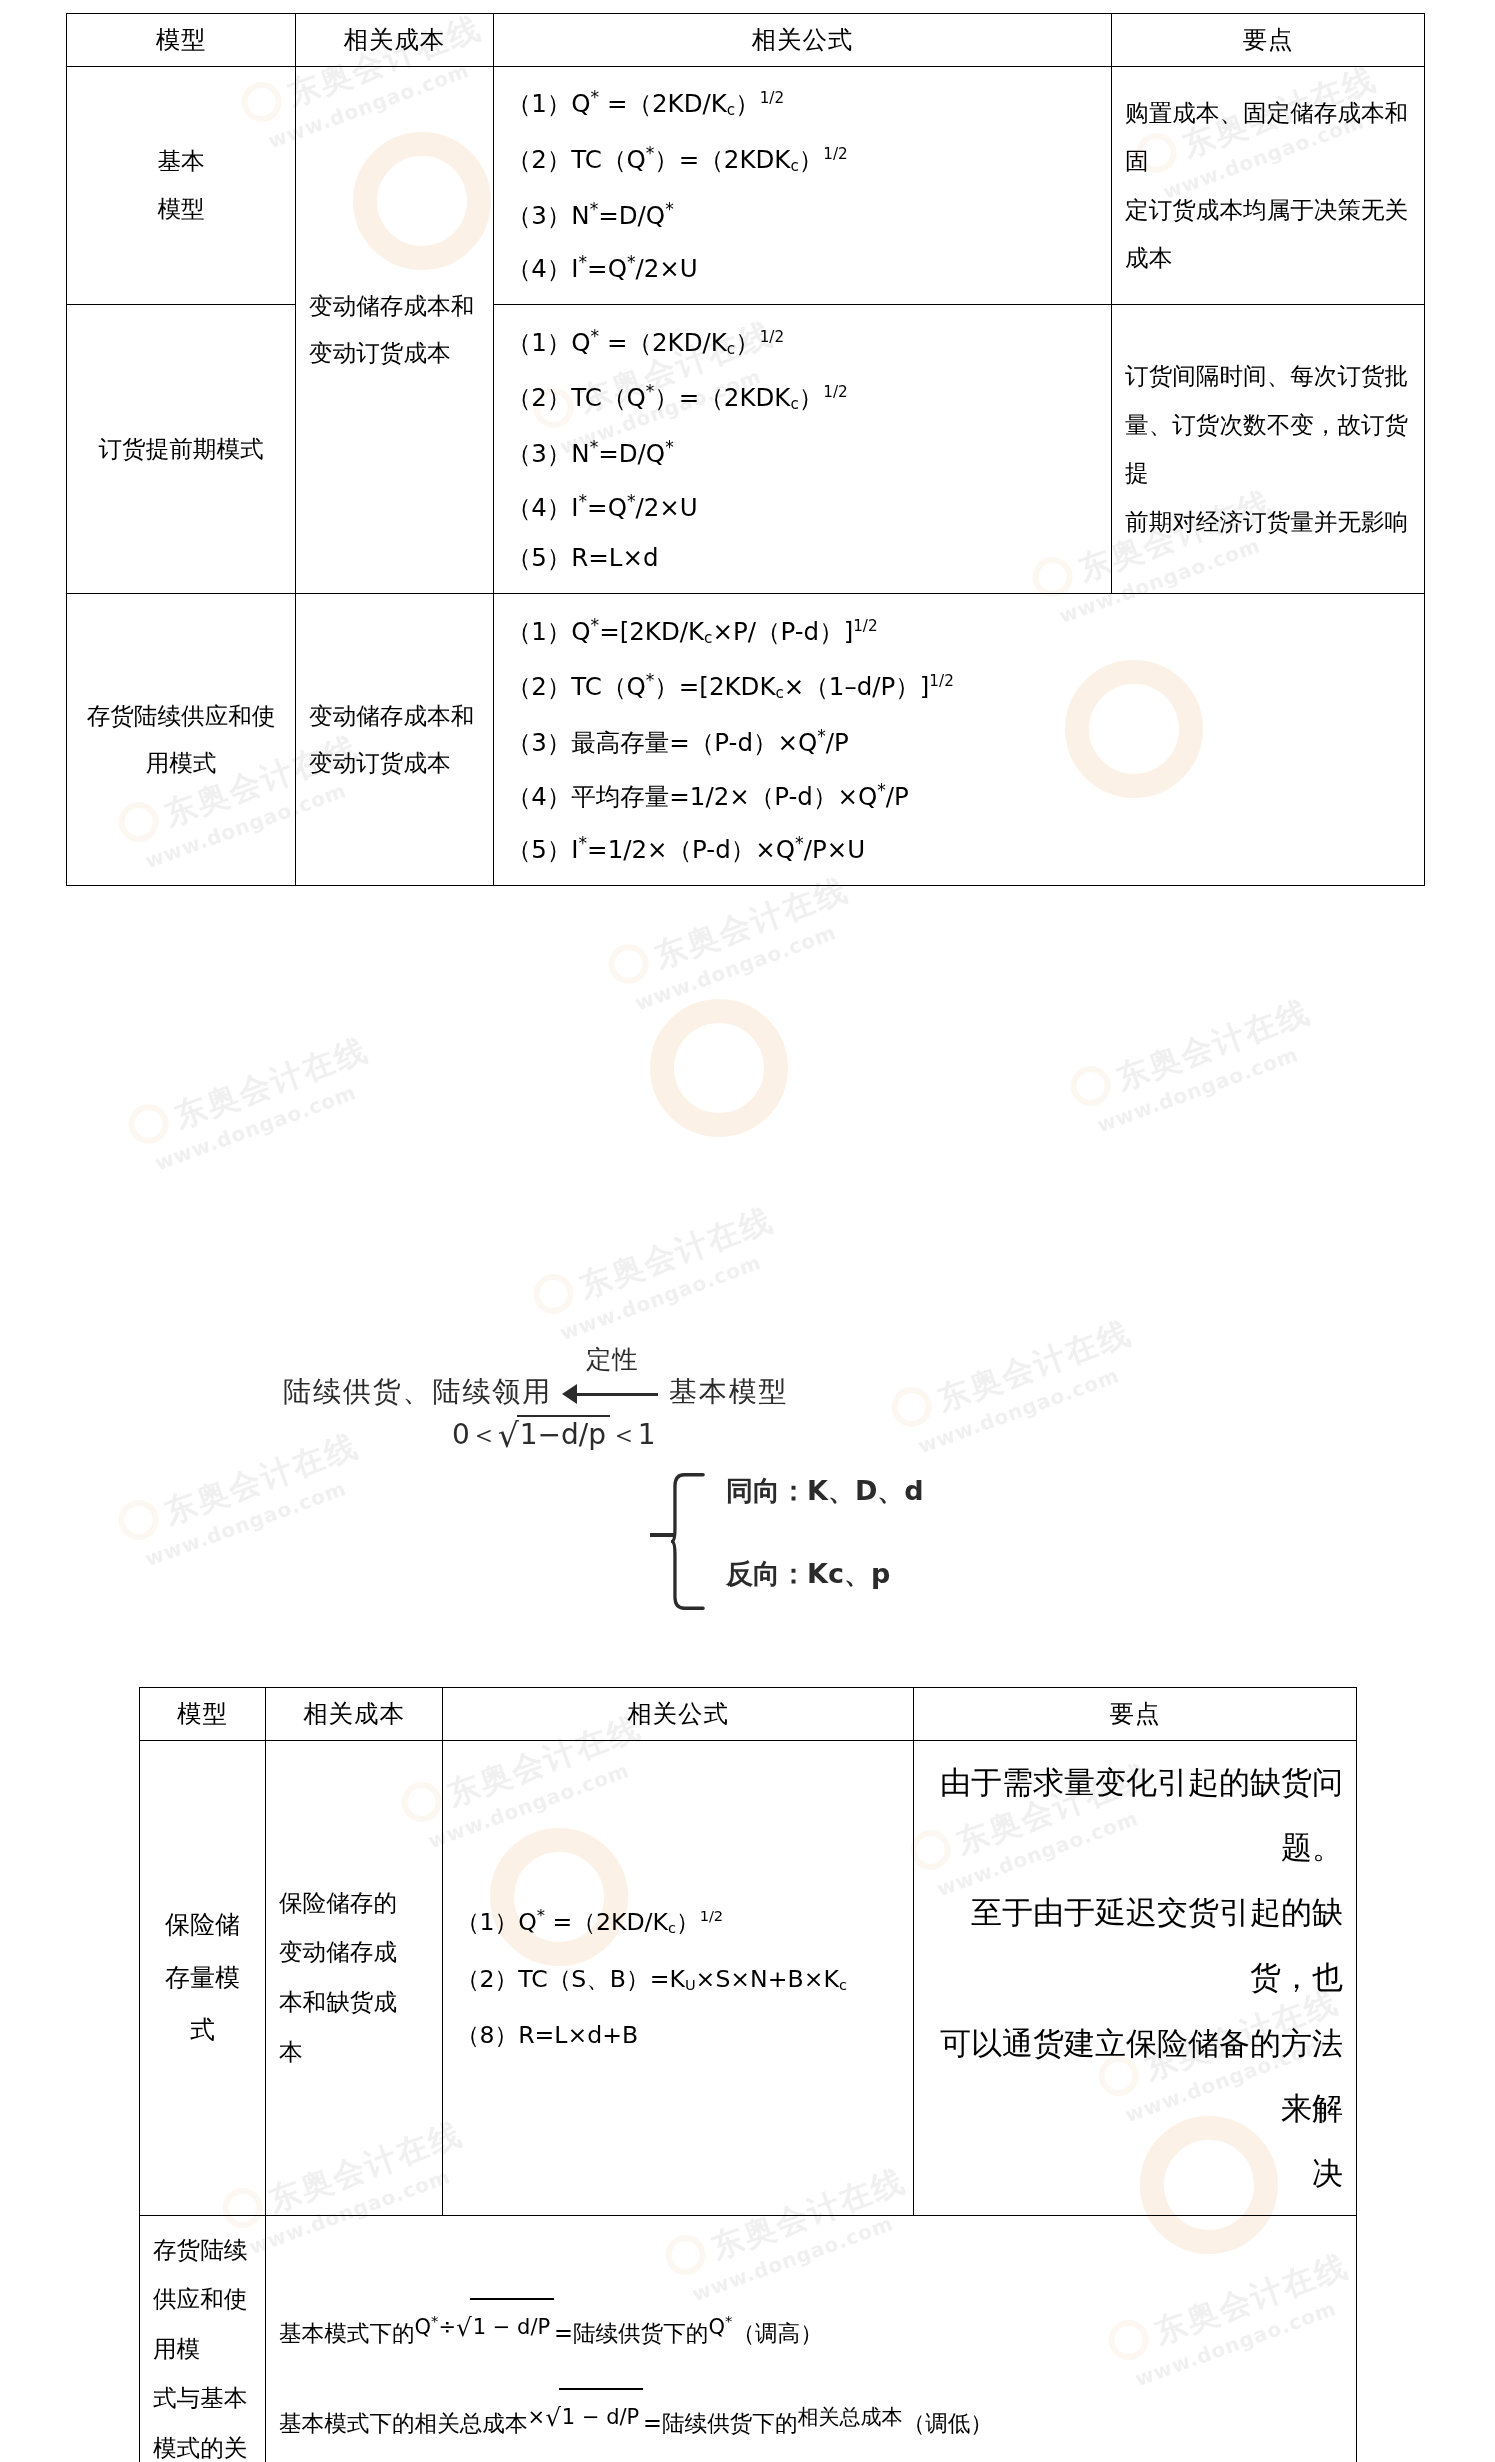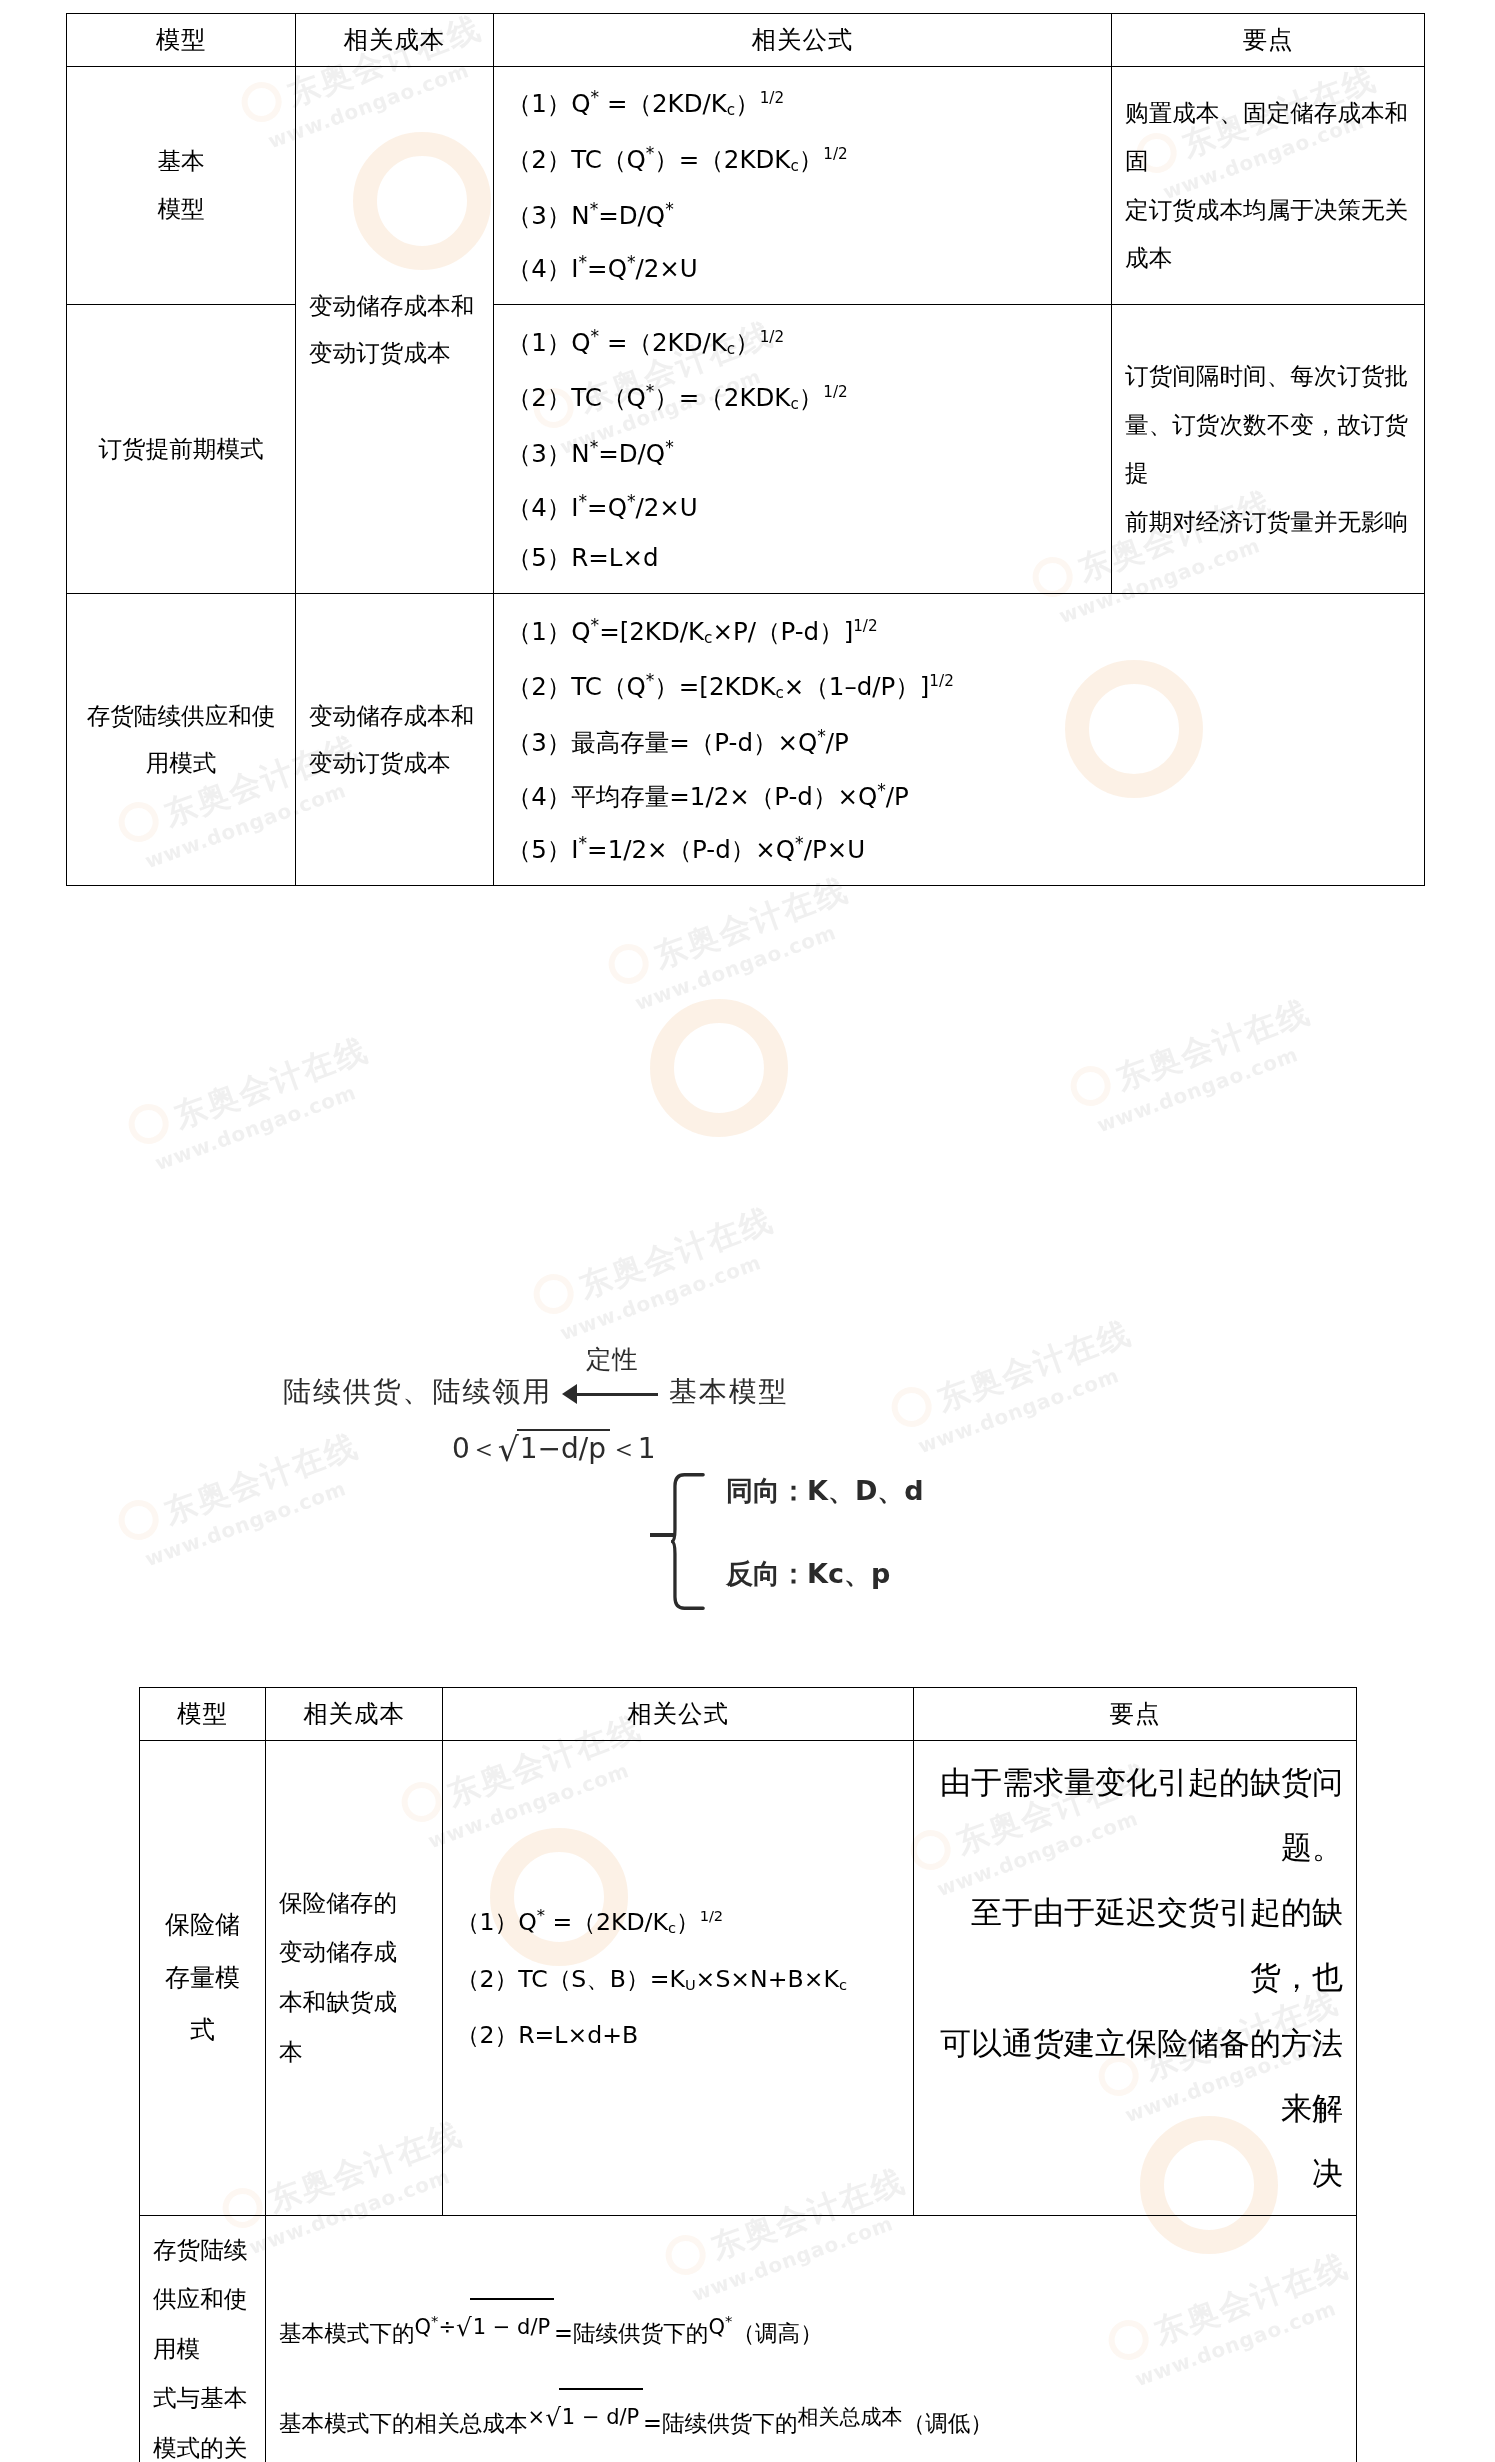--- a/index.html
+++ b/index.html
@@ -155,21 +155,21 @@
   .arrow-box .head {
     position: absolute;
     left: 0px; top: 13px;
     width: 0; height: 0;
     border-top: 10.4px solid transparent;
     border-bottom: 10.4px solid transparent;
     border-right: 15px solid #2b2b2b;
   }
   .dg-ineq {
     position: absolute;
-    left: 452px; top: 58px;
+    left: 452px; top: 44px;
     font-size: 28px;
     color: #2b2b2b;
     white-space: nowrap;
   }
   .dg-eq1 {
     position: absolute;
     left: 330px; top: 123px;
     font-size: 28px;
     color: #2b2b2b;
     white-space: nowrap;
@@ -438,21 +438,21 @@
         </td>
         <td class="t2-cost">
           <div>保险储存的</div>
           <div>变动储存成</div>
           <div>本和缺货成</div>
           <div>本</div>
         </td>
         <td class="t2-formula">
           <div class="f">（1）Q<span class="star">*</span> =（2KD/K<sub class="sbs">c</sub>）<sup class="exp">1/2</sup></div>
           <div class="f">（2）TC（S、B）=K<sub class="sbs">U</sub>×S×N+B×K<sub class="sbs">c</sub></div>
-          <div class="f">（2）R=L×d+B</div>
+          <div class="f">（8）R=L×d+B</div>
         </td>
         <td class="t2-point">
           <div>由于需求量变化引起的缺货问题。</div>
           <div>至于由于延迟交货引起的缺货，也</div>
           <div>可以通货建立保险储备的方法来解</div>
           <div>决</div>
         </td>
       </tr>
       <tr>
         <td class="rel-left">

